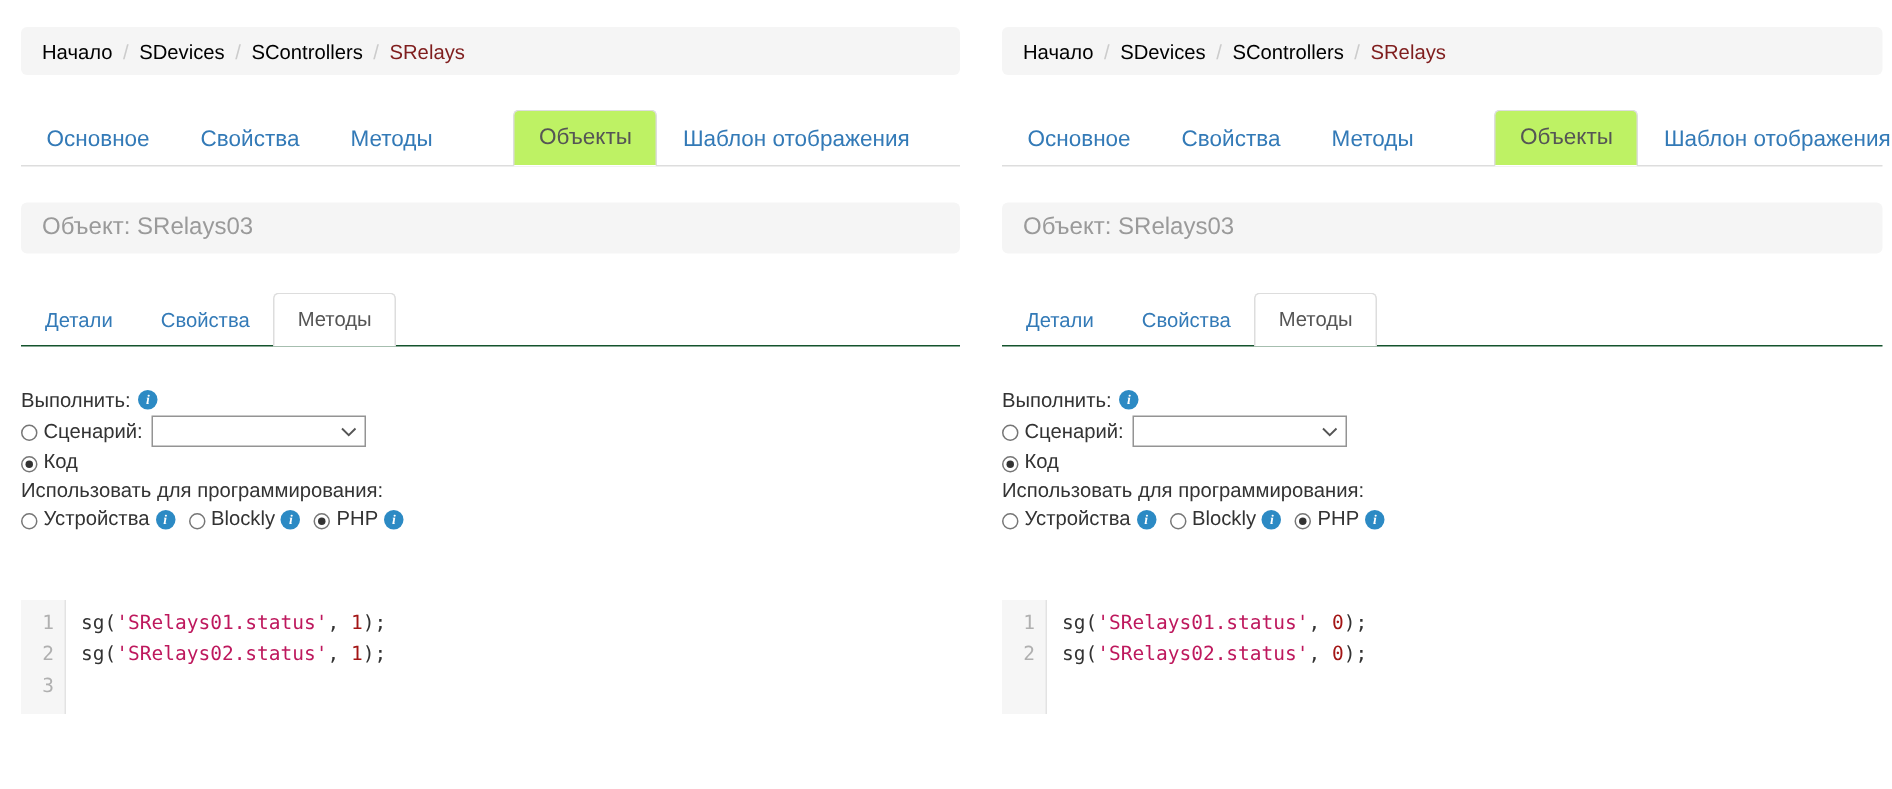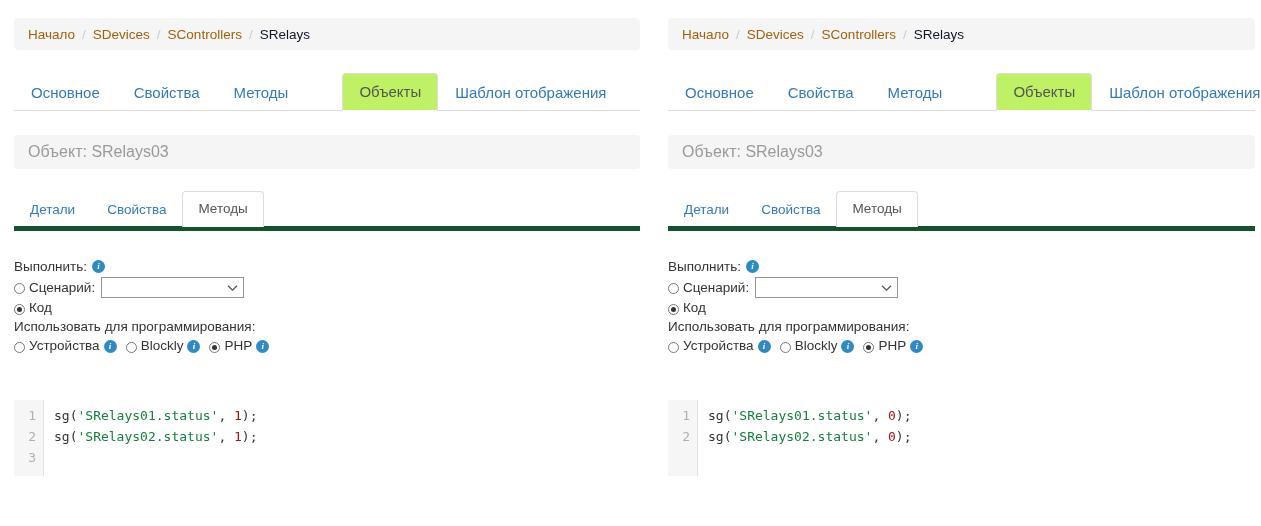--- a/index.html
+++ b/index.html
@@ -25,22 +25,22 @@
     position: absolute;
     height: 32px;
     background: #f5f5f5;
     border-radius: 4px;
     display: flex;
     align-items: center;
     padding: 0 14px;
     font-size: 13.5px;
     white-space: nowrap;
   }
-  .crumb { color: #a16207; }
-  .crumb.last { color: #0f172a; text-align: center; }
+  .crumb { color: #000000; }
+  .crumb.last { color: #7f1d1d; text-align: center; }
   .crumb-sep { color: #cccccc; margin: 0 7px; }
 
   
   .tabbar {
     position: absolute;
     height: 40px;
     border-bottom: 1px solid #dddddd;
     display: flex;
     align-items: flex-end;
   }
@@ -75,21 +75,21 @@
     padding: 0 14px;
     font-size: 16px;
     color: #9a9a9a;
     white-space: nowrap;
   }
 
   
   .subtabbar {
     position: absolute;
     height: 40px;
-    border-bottom: 5px solid #14532d;
+    border-bottom: 1px solid #14532d;
     display: flex;
     align-items: flex-end;
   }
   .subtab {
     font-size: 13.5px;
     color: #337ab7;
     padding: 9px 15px;
     line-height: 1.2;
     border: 1px solid transparent;
     border-bottom: none;
@@ -217,21 +217,21 @@
     padding: 5px 7px 5px 0;
     user-select: none;
   }
   .code {
     padding: 5px 0 5px 10px;
     white-space: pre;
     color: #333333;
   }
   .ln { display: block; height: 21px; }
   .cl { display: block; height: 21px; }
-  .tok-str { color: #15803d; }
+  .tok-str { color: #be185d; }
   .tok-num { color: #a31515; }
   .tok-pun { color: #333333; }
 </style>
 </head>
 <body>
 
 <div class="stage">
 
   <div class="panel panel-left">
 

